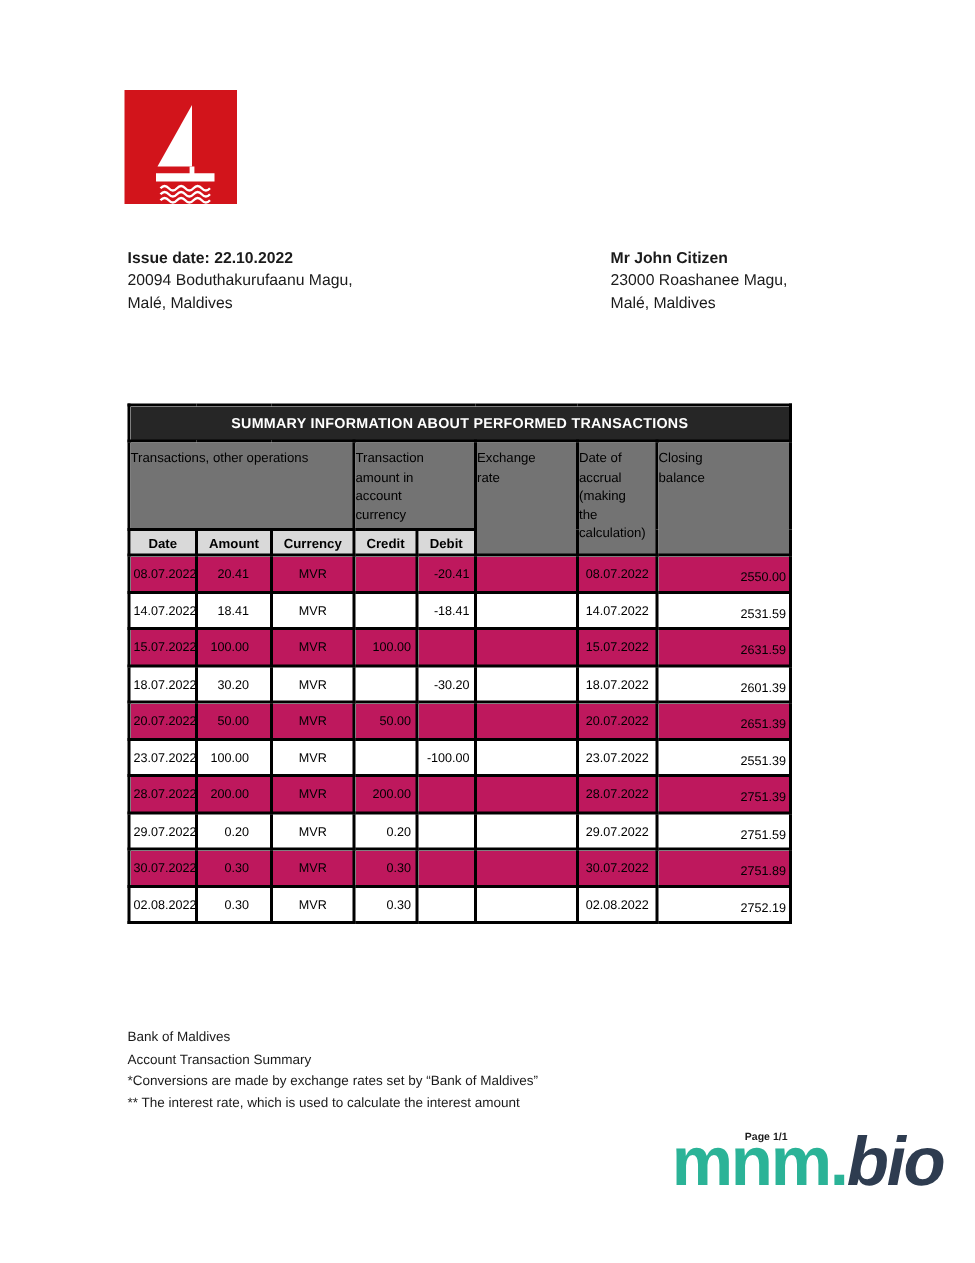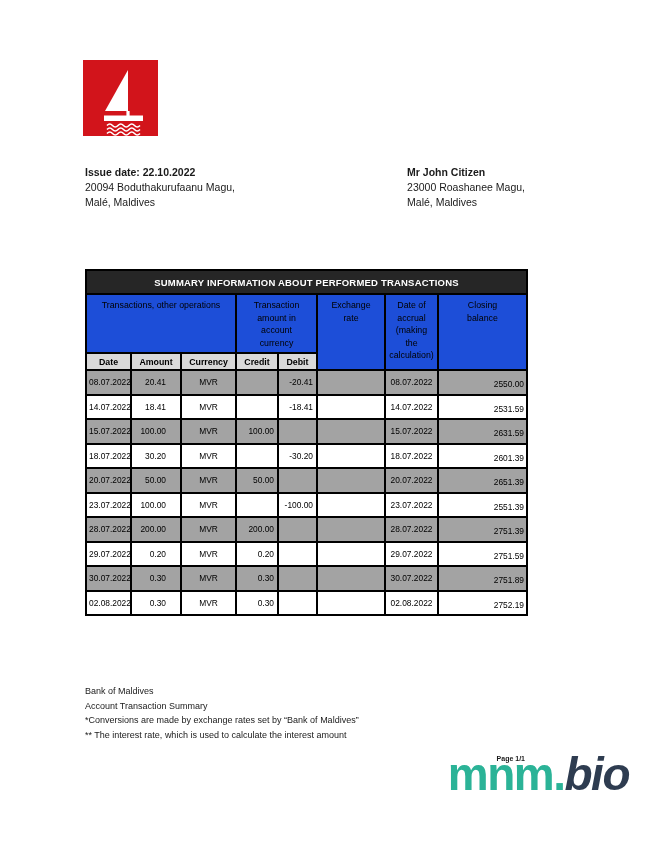--- a/index.html
+++ b/index.html
@@ -55,39 +55,39 @@
     color: #ffffff;
     font-weight: bold;
     font-size: 9.5px;
     letter-spacing: 0.2px;
     text-align: center;
     height: 24px;
     border: 2px solid #000;
   }
   tr.group-row { height: 59px; }
   tr.group-row th {
-    background: #1d4ed8;
+    background: #737373;
     font-weight: normal;
     font-size: 8.8px;
     line-height: 12.5px;
-    text-align: center;
+    text-align: left;
     vertical-align: top;
     padding-top: 4px;
     white-space: pre-line;
   }
   tr.sub-row { height: 17px; }
   tr.sub-row th {
     background: #d9d9d9;
     font-weight: bold;
     font-size: 8.8px;
     text-align: center;
     vertical-align: middle;
   }
   tbody.tx-body tr { height: 24.5px; }
-  tbody.tx-body tr.alt td { background: #a3a3a3; }
+  tbody.tx-body tr.alt td { background: #be185d; }
   tbody.tx-body td {
     background: #ffffff;
     font-size: 8.4px;
     vertical-align: middle;
   }
   td.c-date    { text-align: left;  padding-left: 2px; }
   td.c-amount  { text-align: right; padding-right: 14px; }
   td.c-currency{ text-align: center; }
   td.c-credit  { text-align: right; padding-right: 3px; }
   td.c-debit   { text-align: right; padding-right: 3px; }

